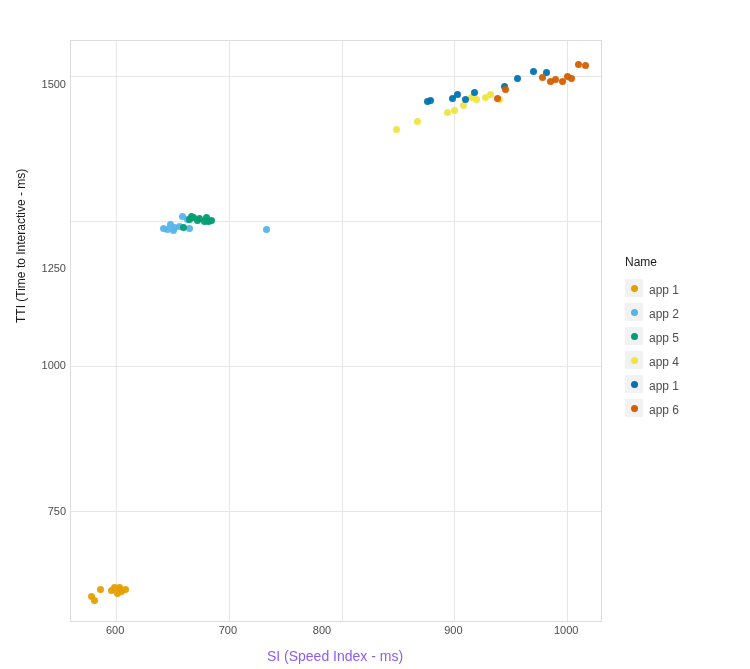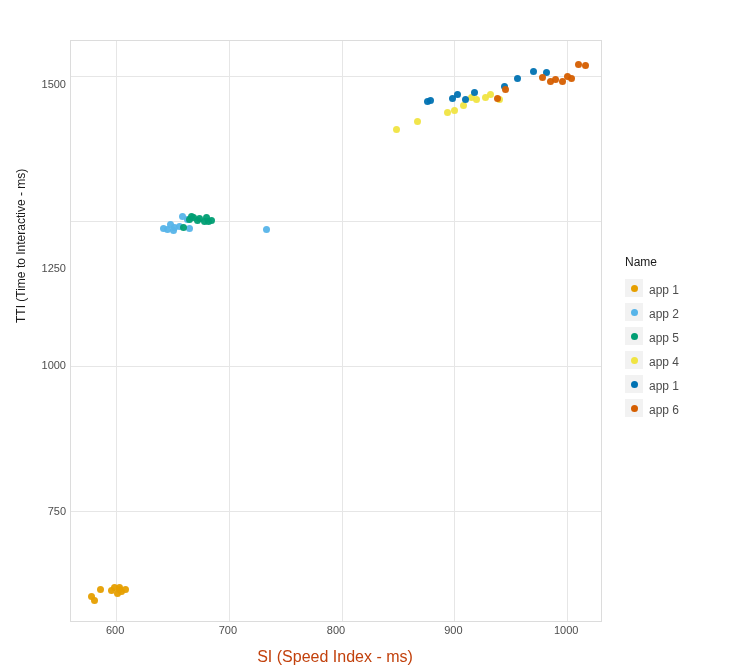--- a/index.html
+++ b/index.html
@@ -55,22 +55,22 @@
     font-size: 11px;
     color: #4d4d4d;
     transform: translateY(-50%);
   }
   .xlabel {
     position: absolute;
     left: 70px;
     width: 530px;
     top: 648px;
     text-align: center;
-    font-size: 16px;
-    color: #c2410c;
+    font-size: 14px;
+    color: #8b5cf6;
   }
   .ylabel {
     position: absolute;
     left: 14px;
     top: 330px;
     transform: translateY(-50%) rotate(-90deg);
     transform-origin: left top;
     font-size: 12px;
     color: #1a1a1a;
     white-space: nowrap;
@@ -232,20 +232,20 @@
           <div class="legend-swatch-wrap">
             <div class="legend-swatch" style="background: rgb(213, 94, 0);"></div>
           </div>
           <span class="legend-label">app 6</span>
         </div>
       </div>
   </div>
 
 <div class="tick-x" style="left: 115.106px;">600</div>
     <div class="tick-x" style="left: 227.872px;">700</div>
-    <div class="tick-x" style="left: 336px;">800</div>
+    <div class="tick-x" style="left: 322px;">800</div>
     <div class="tick-x" style="left: 453.404px;">900</div>
     <div class="tick-x" style="left: 566.17px;">1000</div>
     <div class="tick-y" style="top: 511px;">750</div>
     <div class="tick-y" style="top: 364.8px;">1000</div>
     <div class="tick-y" style="top: 219.8px; margin-top: 48px;">1250</div>
     <div class="tick-y" style="top: 84px;">1500</div>
   </div>
 
 </body></html>

